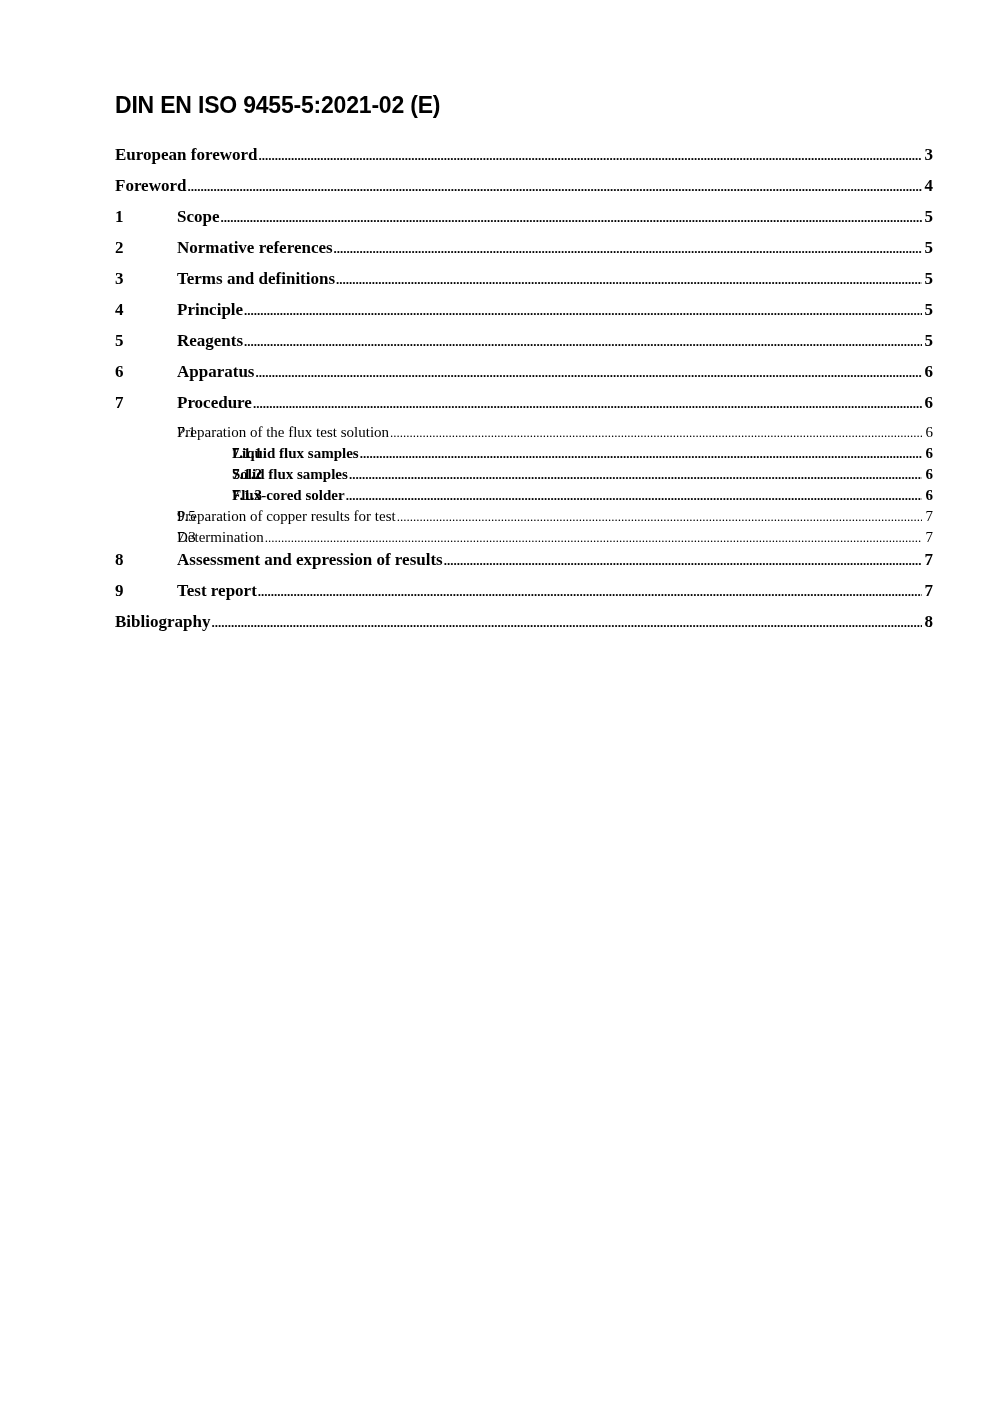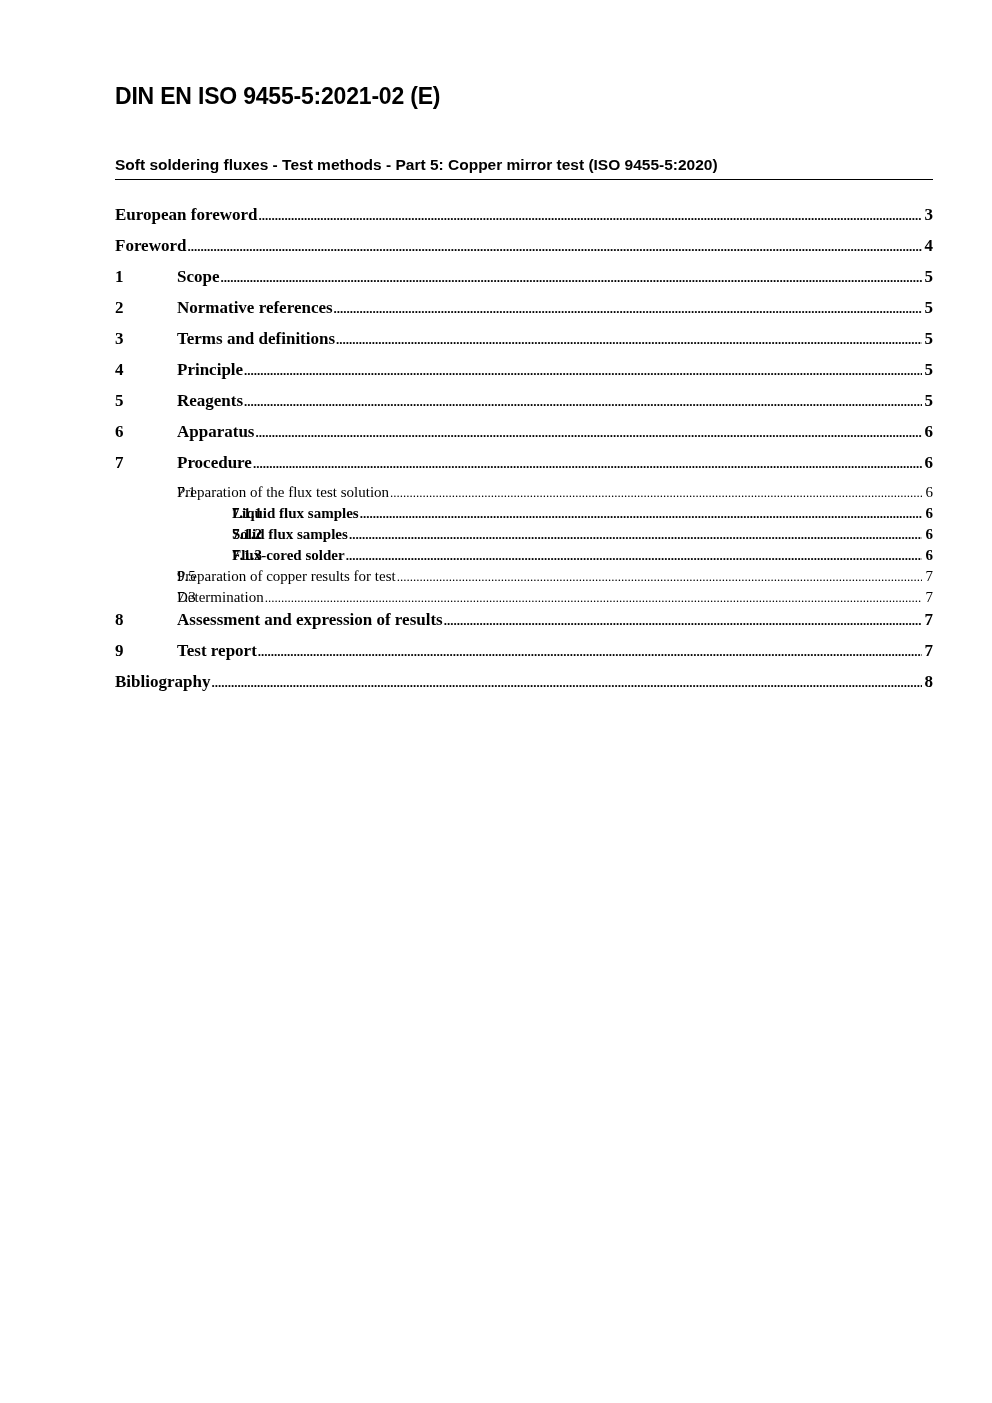--- a/index.html
+++ b/index.html
@@ -16,21 +16,21 @@
     width: 992px;
     height: 1403px;
     background: #ffffff;
     margin: 0 auto;
     overflow: hidden;
     box-sizing: border-box;
   }
   .content {
     position: absolute;
     left: 115px;
-    top: 83px;
+    top: 92px;
     width: 818px;
   }
   .doc-number {
     font-family: "Liberation Sans", sans-serif;
     font-weight: bold;
     font-size: 23px;
     letter-spacing: -0.2px;
     margin: 0 0 0 0;
     line-height: 1.2;
   }
@@ -141,23 +141,20 @@
   .lvl-3 .toc-num-inner { display: inline-block; width: 62px; }
 </style>
 </head>
 <body>
 
 <div class="page">
   <div class="content">
 
     <h1 class="doc-number">DIN EN ISO 9455-5:2021-02 (E)</h1>
 
-    <div class="doc-title-wrap">
-      <h2 class="doc-title">Soft soldering fluxes - Test methods - Part 5: Copper mirror test (ISO 9455-5:2020)</h2>
-    </div>
 
 
     <div class="toc" id="toc">
         <div class="toc-row lvl-front">
           <span class="toc-num"></span>
           <span class="toc-label">European foreword</span>
           <span class="toc-dots">...................................................................................................................................................................................................................................................................</span>
           <span class="toc-pagenum">3</span>
         </div>
         <div class="toc-row lvl-front">

